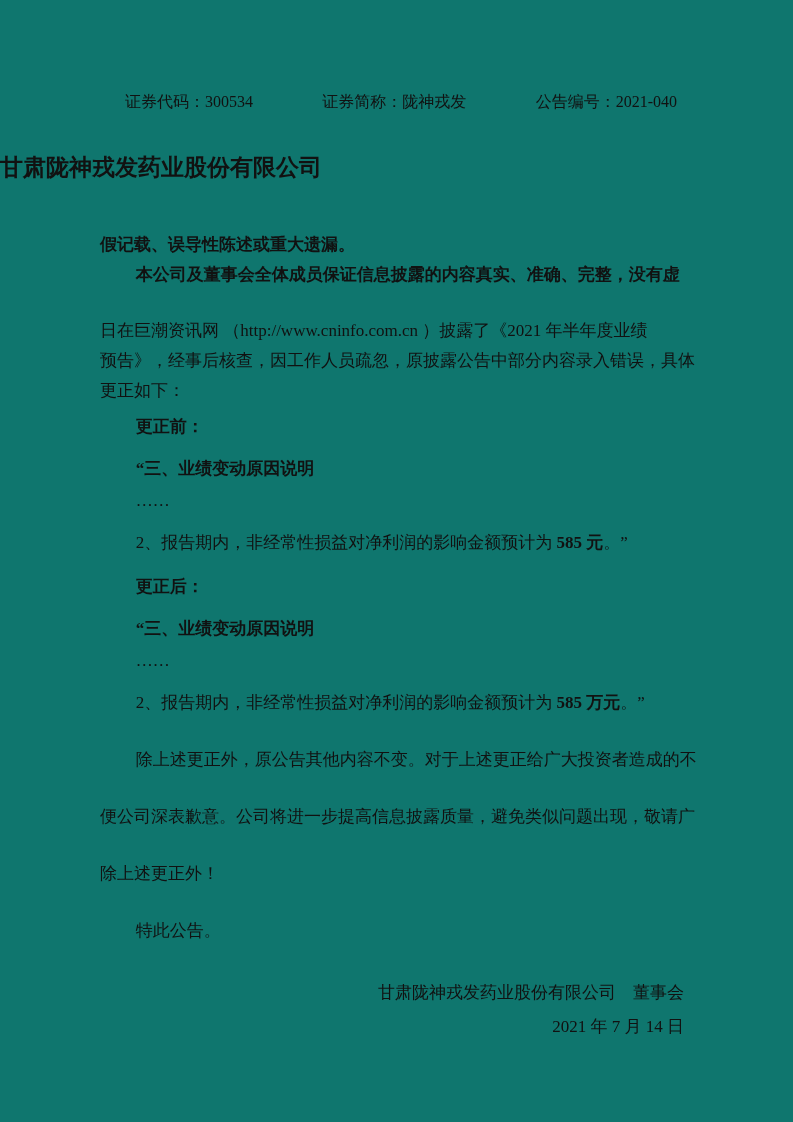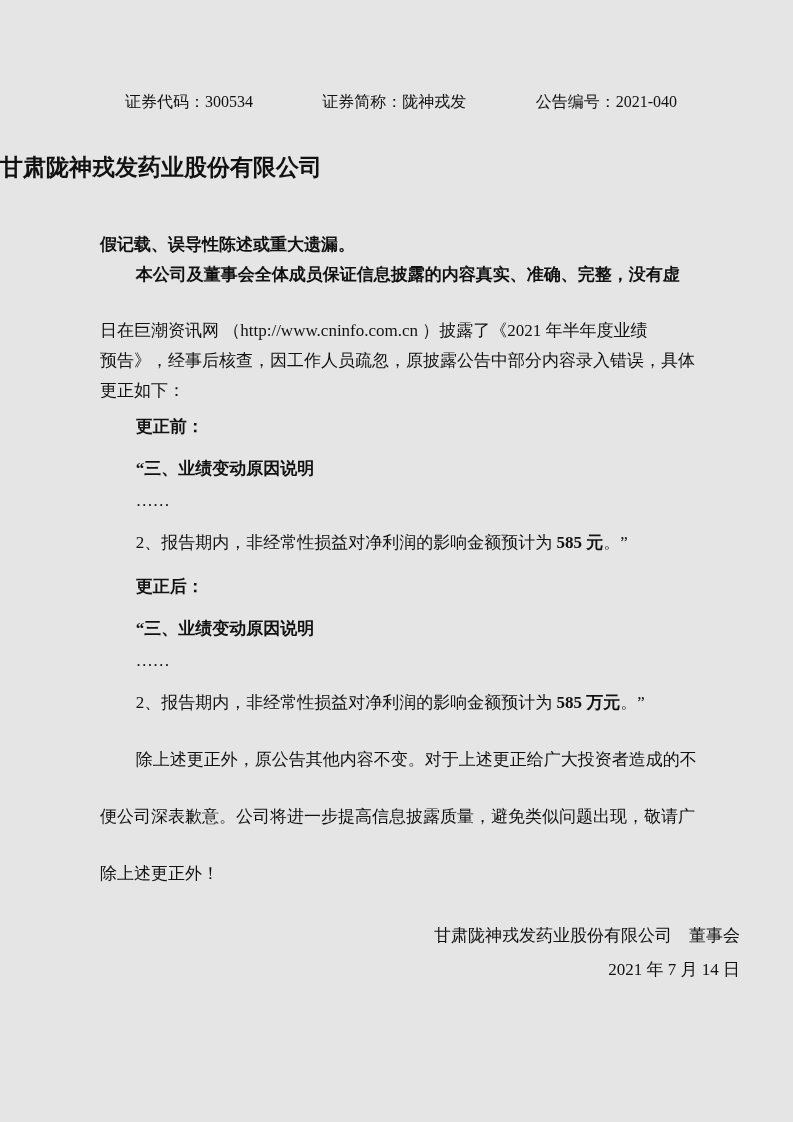--- a/index.html
+++ b/index.html
@@ -4,21 +4,21 @@
 <style>
   html, body {
     margin: 0;
     padding: 0;
     background: #ffffff;
   }
   .page {
     position: relative;
     width: 793px;
     height: 1122px;
-    background: #e5e5e5;
+    background: #0f766e;
     color: #111111;
     font-family: "Liberation Serif", "DejaVu Serif", serif;
     overflow: hidden;
   }
   .header-row {
     display: flex;
     justify-content: space-between;
     margin: 92px 116px 0 125px;
     font-size: 16px;
     line-height: 20px;
@@ -47,21 +47,21 @@
   .sec-heading { margin-top: 6px; font-weight: bold; }
   .quote-heading { margin-top: 12px; font-weight: bold; }
   .dots-line { margin-top: 2px; }
   .item-line { margin-top: 12px; }
   .sec2-heading { margin-top: 14px; font-weight: bold; }
   .closing { margin-top: 2px; }
   .closing .line { line-height: 31px; margin-top: 26px; }
   .signature {
     margin-top: 30px;
     text-align: right;
-    padding-right: 53px;
+    padding-right: 109px;
     font-size: 17px;
     line-height: 34px;
     white-space: nowrap;
   }
 </style>
 </head>
 <body>
 
 <div class="page">
 
@@ -95,20 +95,21 @@
 
     <div class="line indent sec2-heading">更正后：</div>
     <div class="line indent quote-heading">“三、业绩变动原因说明</div>
     <div class="line indent dots-line">……</div>
     <div class="line indent item-line"><span>2、报告期内，非经常性损益对净利润的影响金额预计为 </span><span class="bold">585 万元</span><span>。”</span></div>
 
     <div class="closing">
       <div class="line indent">除上述更正外，原公告其他内容不变。对于上述更正给广大投资者造成的不</div>
       <div class="line">便公司深表歉意。公司将进一步提高信息披露质量，避免类似问题出现，敬请广</div>
       <div class="line">除上述更正外！</div>
+      <div class="line indent">特此公告。</div>
     </div>
 
   </div>
 
   <div class="signature">
     <div>甘肃陇神戎发药业股份有限公司　董事会</div>
     <div>2021 年 7 月 14 日</div>
   </div>
 
 </div>

